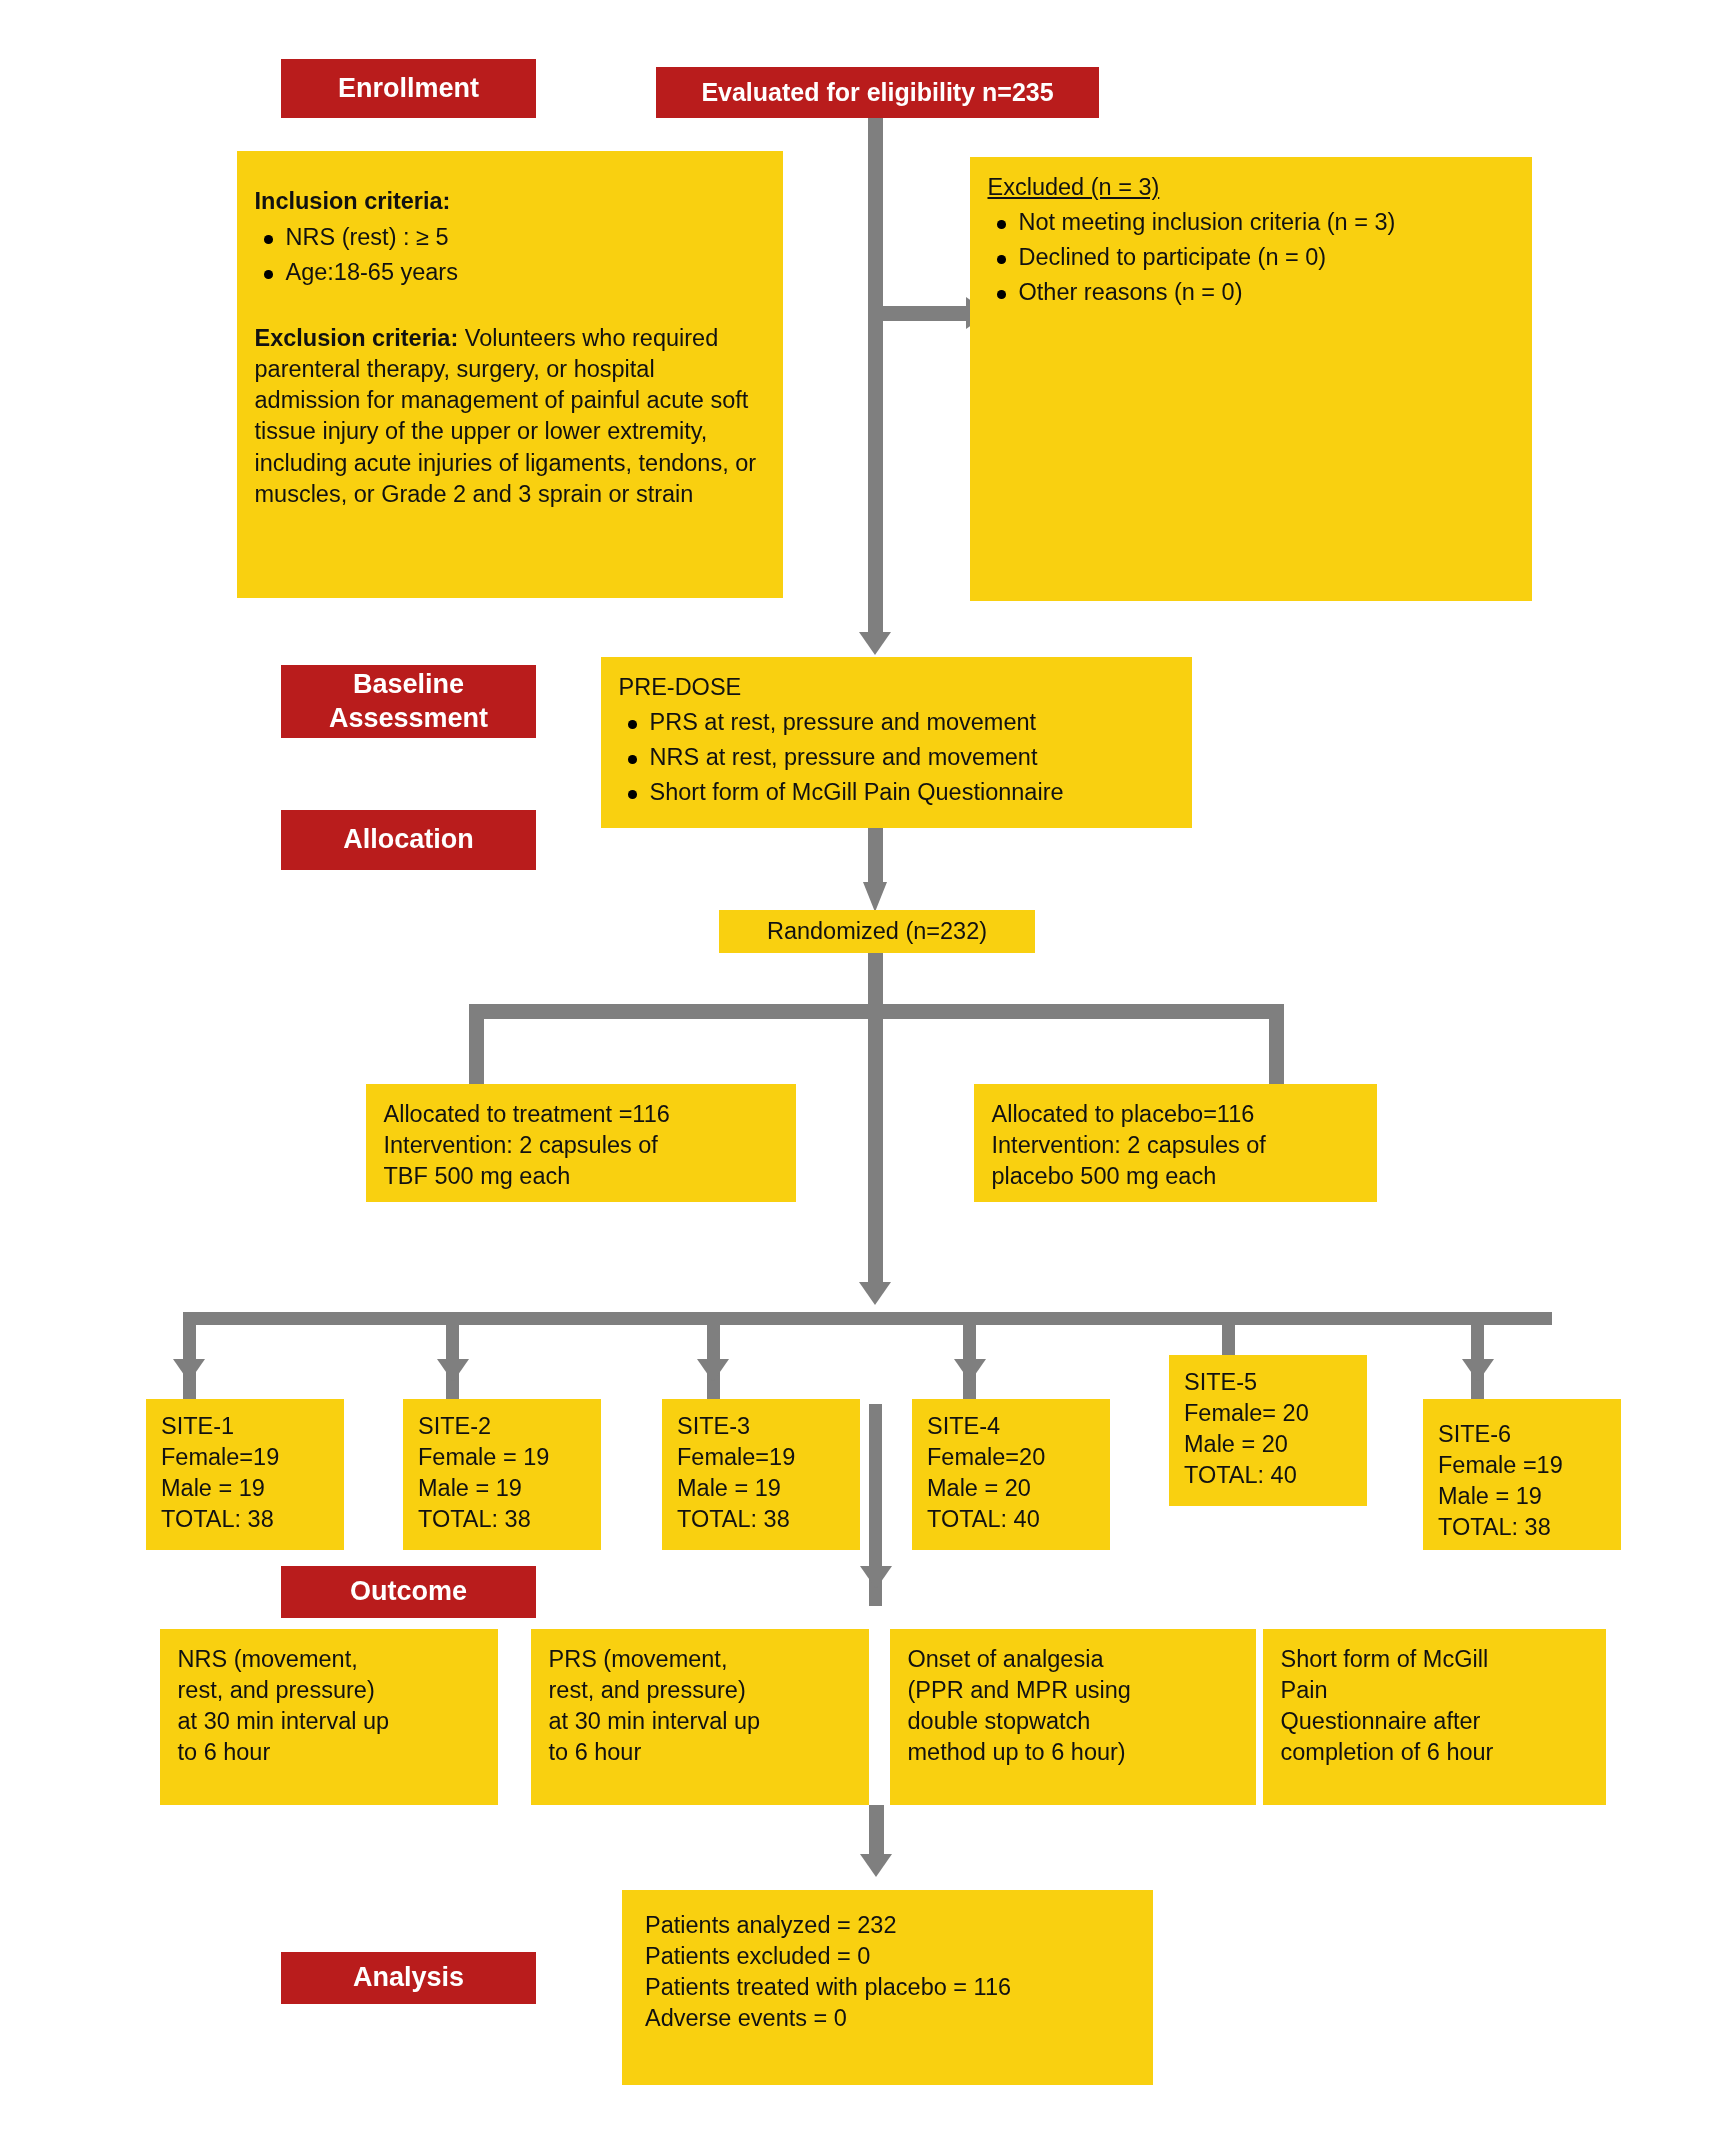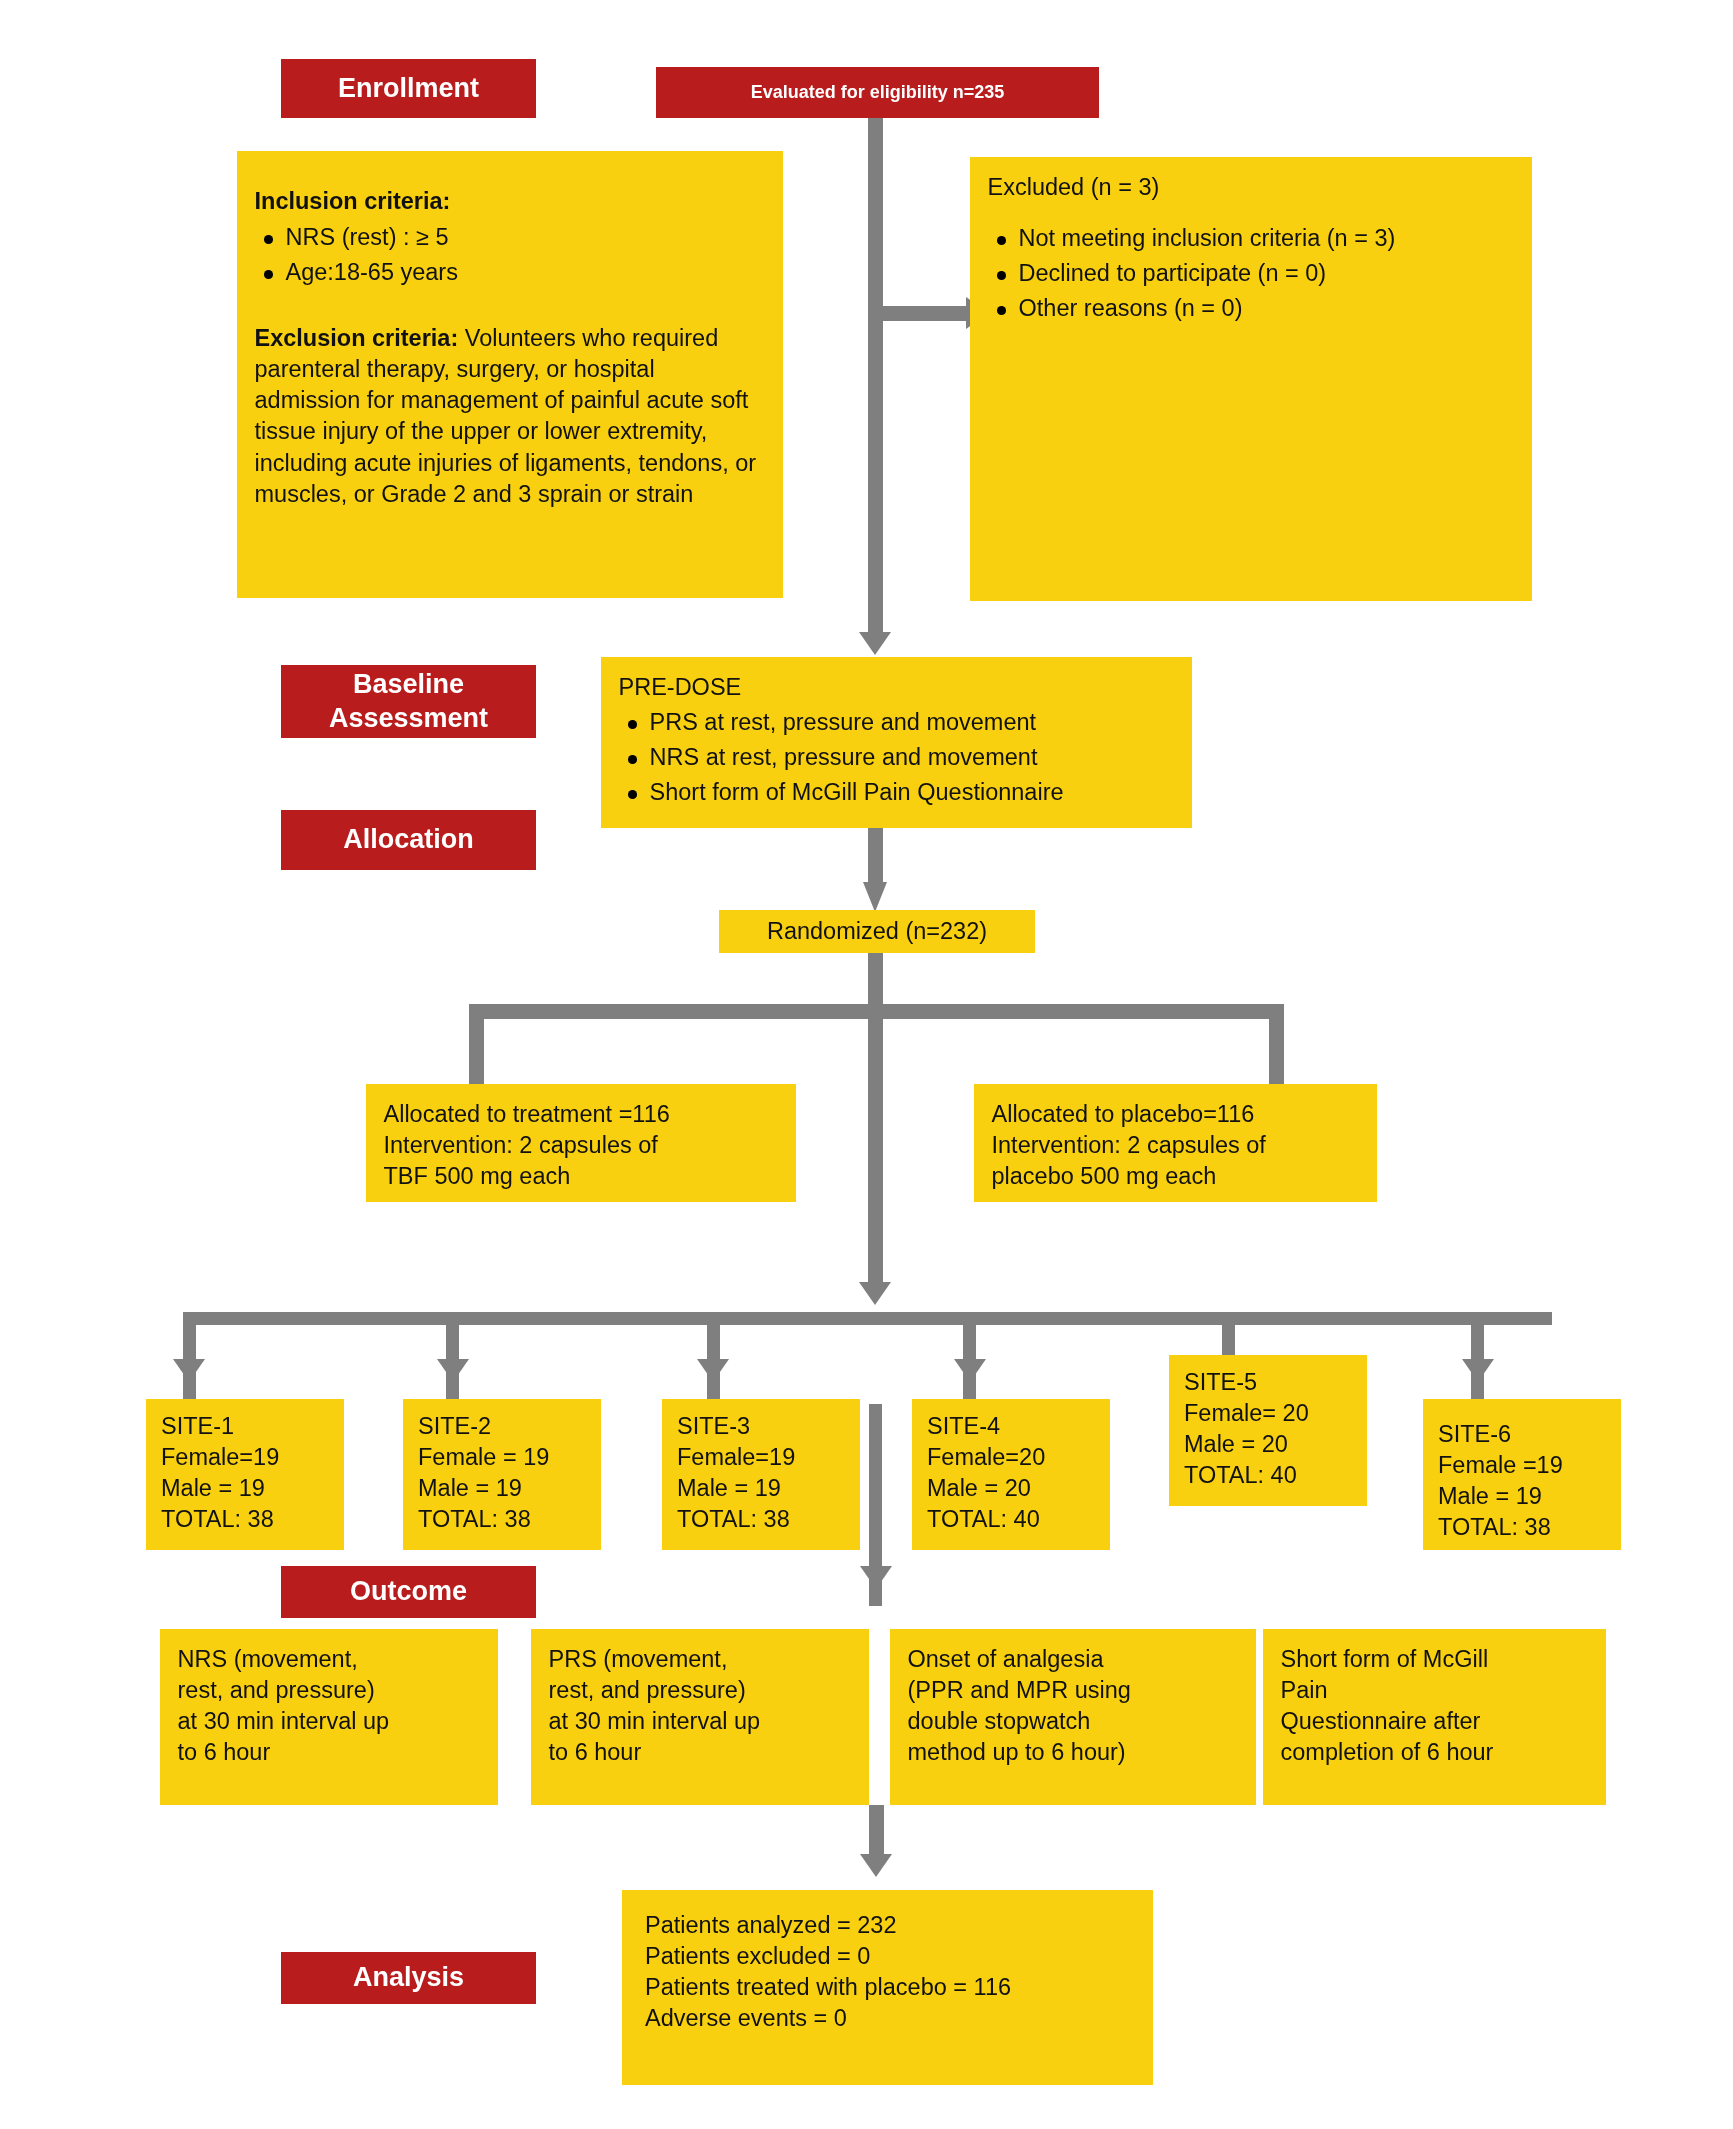--- a/index.html
+++ b/index.html
@@ -89,21 +89,21 @@
 </style>
 </head>
 <body>
 
 <div id="canvas">
 
   <div class="box purple" style="left:281px; top:59px; width:255px; height:59px; font-size:27px;">
     <span>Enrollment</span>
   </div>
 
-  <div class="box purple" style="left:656px; top:67px; width:443px; height:51px; font-size:18px;">
+  <div class="box purple" style="left:656px; top:67px; width:443px; height:51px; font-size:25px;">
     <span>Evaluated for eligibility n=235</span>
   </div>
 
   <div class="ln" style="left:868px; top:118px; width:15px; height:524px;"></div>
   <div class="arrowhead ah-down" style="left:859px; top:632px;"></div>
 
   <div class="ln" style="left:868px; top:306px; width:101px; height:15px;"></div>
   <div class="arrowhead ah-right" style="left:966px; top:297px;"></div>
 
   <div class="box yellow" style="left:237px; top:151px; width:546px; height:447px; font-size:23.5px;">
@@ -115,21 +115,21 @@
       </ul>
       <div style="height:31px;"></div>
       <div>
         <span class="b">Exclusion criteria:</span><span>&nbsp;</span><span>Volunteers who required parenteral therapy, surgery, or hospital admission for management of painful acute soft tissue injury of the upper or lower extremity, including acute injuries of ligaments, tendons, or muscles, or Grade 2 and 3 sprain or strain</span>
       </div>
     </div>
   </div>
 
   <div class="box yellow" style="left:970px; top:157px; width:562px; height:444px; font-size:23.5px;">
     <div class="pad">
-      <div style="margin-bottom:20px;">Excluded (n = 3)</div>
+      <div style="margin-bottom:4px;text-decoration:underline;">Excluded (n = 3)</div>
       <ul class="bl">
         <li>Not meeting inclusion criteria (n = 3)</li>
         <li>Declined to participate (n = 0)</li>
         <li>Other reasons (n = 0)</li>
       </ul>
     </div>
   </div>
 
   <div class="box purple" style="left:281px; top:665px; width:255px; height:73px; font-size:27px;">
     <span class="txt">Baseline

